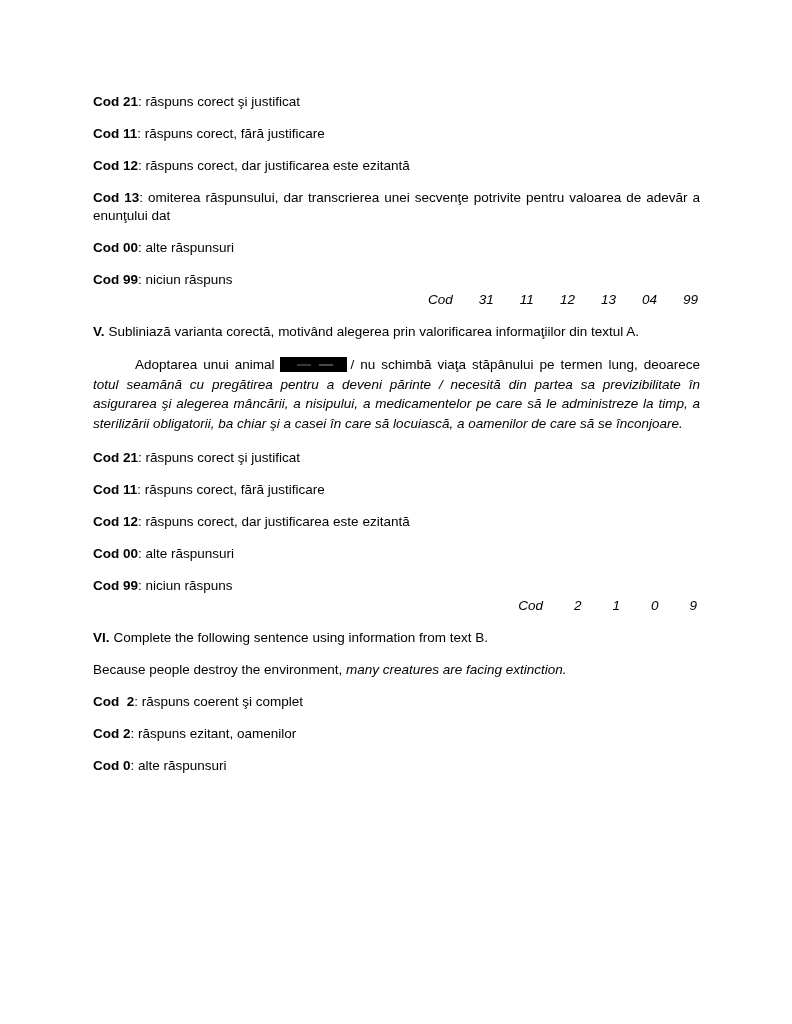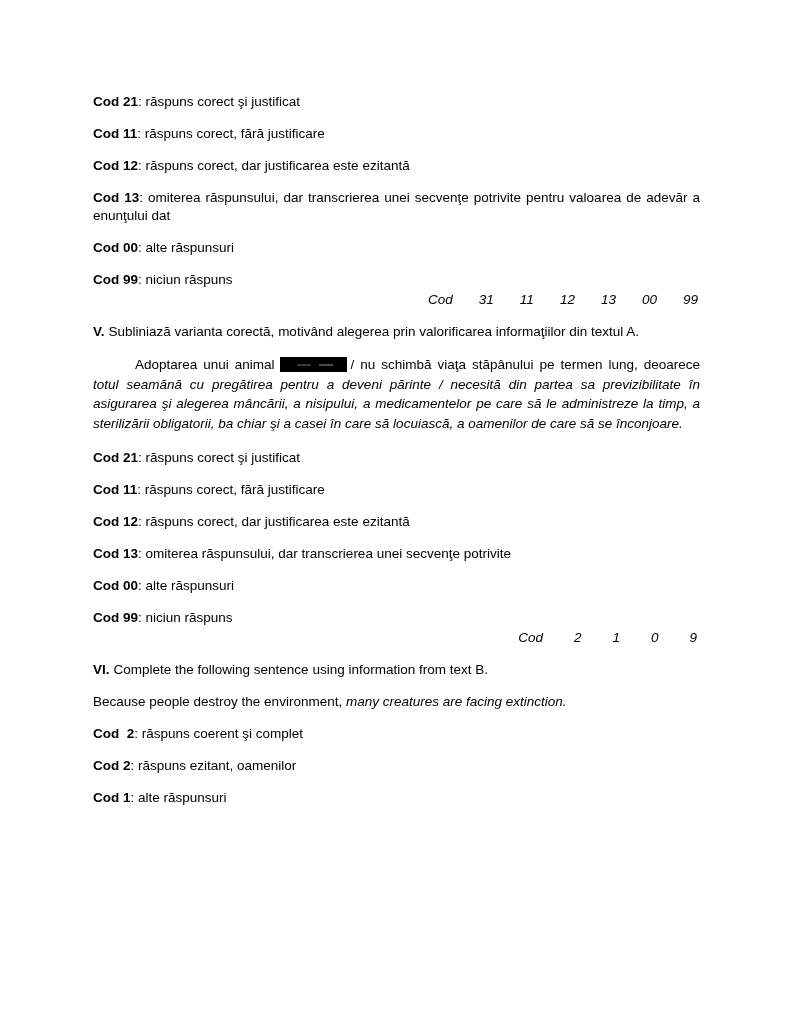--- a/index.html
+++ b/index.html
@@ -99,36 +99,35 @@
 
         <p class="code-item"><b class="code-label">Cod 00</b><span class="code-sep">: </span><span class="code-desc">alte răspunsuri</span></p>
 
         <p class="code-item"><b class="code-label">Cod 99</b><span class="code-sep">: </span><span class="code-desc">niciun răspuns</span></p>
       </section>
 
     <div class="code-row row-1">
       <span class="cr-label">Cod</span>
       <span class="cr-values" style="display:contents">
         
-      <span class="cr-val">31</span><span class="cr-val">11</span><span class="cr-val">12</span><span class="cr-val">13</span><span class="cr-val">00</span><span class="cr-val">99</span></span>
+      <span class="cr-val">31</span><span class="cr-val">11</span><span class="cr-val">12</span><span class="cr-val">13</span><span class="cr-val">04</span><span class="cr-val">99</span></span>
     </div>
 
     <p class="section-heading"><b class="h-num">V.</b><span>Subliniază varianta corectă, motivând alegerea prin valorificarea informaţiilor din textul A.</span></p>
 
     <p class="v-paragraph"><span class="lead-part">Adoptarea unui animal</span><span class="redaction"></span><span class="upright-part">/ nu schimbă viaţa stăpânului pe termen lung, deoarece</span> <span class="italic-part">totul seamănă cu pregătirea pentru a deveni părinte / necesită din partea sa previzibilitate în asigurarea şi alegerea mâncării, a nisipului, a medicamentelor pe care să le administreze la timp, a sterilizării obligatorii, ba chiar şi a casei în care să locuiască, a oamenilor de care să se înconjoare.</span></p>
 
     <section>
 
         <p class="code-item"><b class="code-label">Cod 21</b><span class="code-sep">: </span><span class="code-desc">răspuns corect şi justificat</span></p>
 
         <p class="code-item"><b class="code-label">Cod 11</b><span class="code-sep">: </span><span class="code-desc">răspuns corect, fără justificare</span></p>
 
         <p class="code-item"><b class="code-label">Cod 12</b><span class="code-sep">: </span><span class="code-desc">răspuns corect, dar justificarea este ezitantă</span></p>
 
-        <p class="code-item"><b class="code-label">Cod 13</b><span class="code-sep">: </span><span class="code-desc">omiterea răspunsului, dar transcrierea unei secvenţe potrivite</span></p>
 
         <p class="code-item"><b class="code-label">Cod 00</b><span class="code-sep">: </span><span class="code-desc">alte răspunsuri</span></p>
 
         <p class="code-item"><b class="code-label">Cod 99</b><span class="code-sep">: </span><span class="code-desc">niciun răspuns</span></p>
       </section>
 
     <div class="code-row row-2">
       <span class="cr-label">Cod</span>
       <span class="cr-values" style="display:contents">
         
@@ -138,19 +137,19 @@
     <p class="section-heading"><b class="h-num">VI.</b><span>Complete the following sentence using information from text B.</span></p>
 
     <p class="sentence-line"><span>Because people destroy the environment, </span><span class="italic-part">many creatures are facing extinction.</span></p>
 
     <section>
 
         <p class="code-item"><b class="code-label">Cod  2</b><span class="code-sep">: </span><span class="code-desc">răspuns coerent şi complet</span></p>
 
         <p class="code-item"><b class="code-label">Cod 2</b><span class="code-sep">: </span><span class="code-desc">răspuns ezitant, oamenilor</span></p>
 
-        <p class="code-item"><b class="code-label">Cod 1</b><span class="code-sep">: </span><span class="code-desc">alte răspunsuri</span></p>
+        <p class="code-item"><b class="code-label">Cod 0</b><span class="code-sep">: </span><span class="code-desc">alte răspunsuri</span></p>
 
       </section>
 
   </div>
 
 </div>
 
 </body></html>

